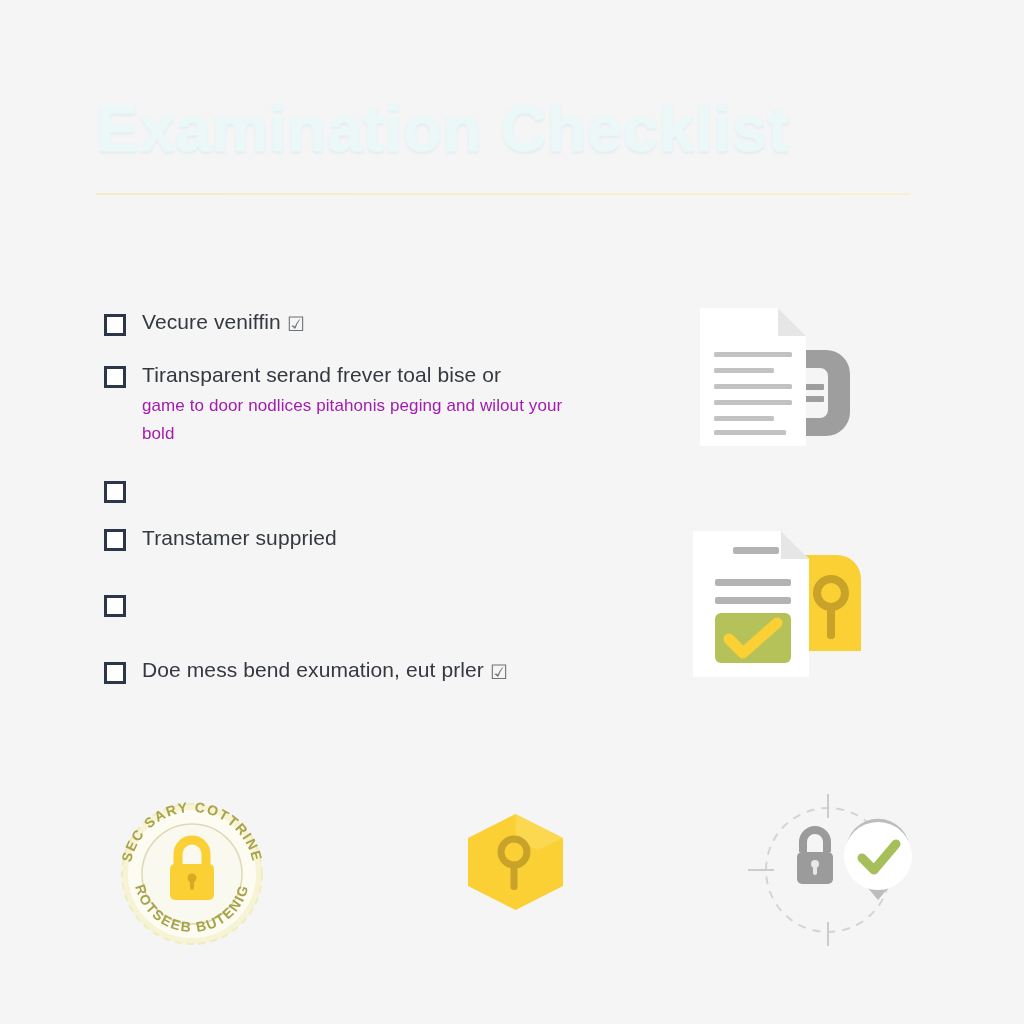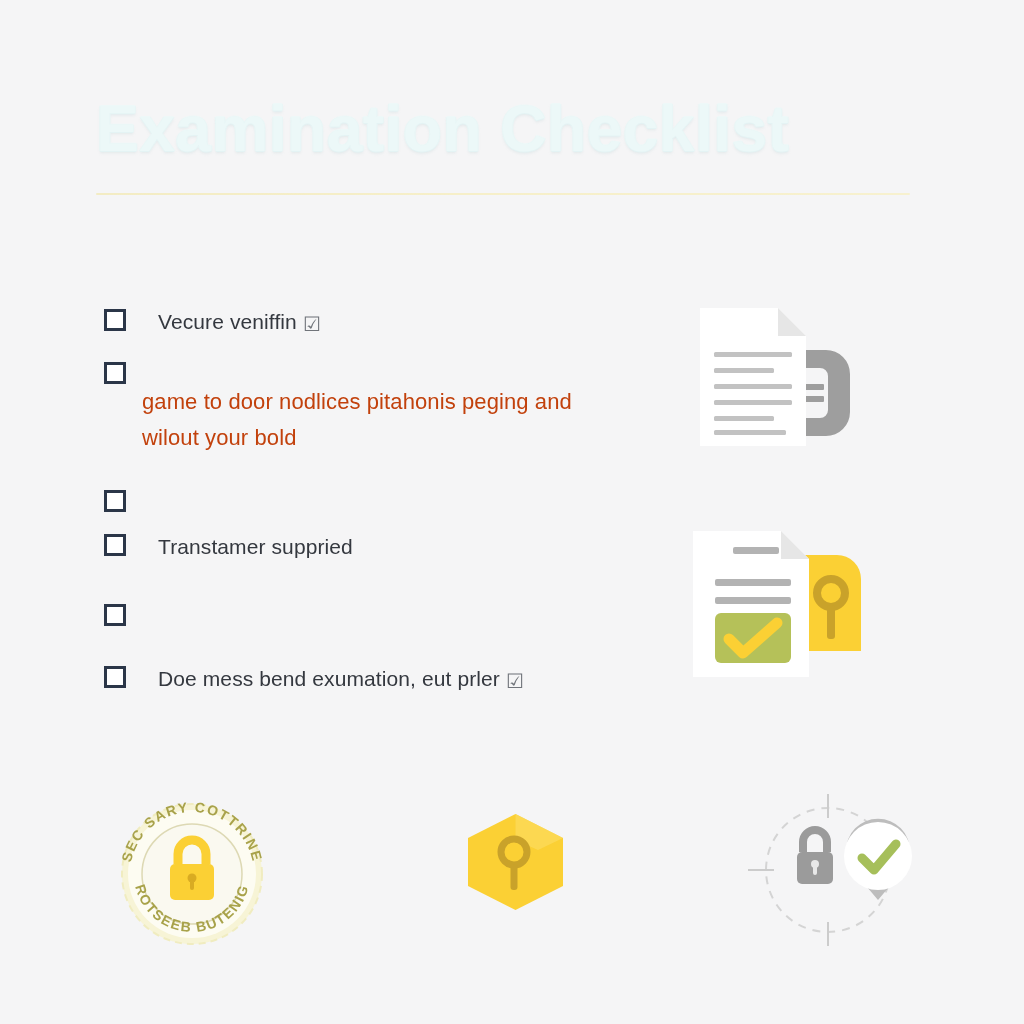--- a/index.html
+++ b/index.html
@@ -58,22 +58,22 @@
     width: 500px;
   }
 
   .check-item {
     position: relative;
     margin-bottom: 20px;
   }
 
   .check-row {
     display: flex;
-    align-items: flex-start;
-    gap: 32px;
+    align-items: center;
+    gap: 16px;
   }
 
   .checkbox {
     flex: 0 0 auto;
     width: 22px;
     height: 22px;
     border: 3px solid #2b3648;
     background: #ffffff;
     margin-top: 4px;
   }
@@ -89,23 +89,23 @@
   .tick-glyph {
     display: inline-block;
     margin-left: 6px;
     font-size: 20px;
     color: #70747a;
     vertical-align: -2px;
   }
 
   .check-sub {
     margin-left: 38px;
-    font-size: 22px;
+    font-size: 17px;
     line-height: 1.62;
-    color: #c2410c;
+    color: #a21caf;
     letter-spacing: 0.1px;
     max-width: 440px;
   }
 
   .gap-sm { margin-bottom: 18px; }
   .gap-md { margin-bottom: 30px; }
   .gap-lg { margin-bottom: 36px; }
 
   
   .illus { position: absolute; }
@@ -140,20 +140,23 @@
         <div class="checkbox"></div>
         <div class="check-text">
           <span>Vecure veniffin</span><span class="tick-glyph">☑</span>
         </div>
       </div>
     </div>
 
     <div class="check-item gap-md">
       <div class="check-row">
         <div class="checkbox"></div>
+        <div class="check-text">
+          <span>Tiransparent serand frever toal  bise or</span>
+        </div>
       </div>
       <div class="check-sub">game to door nodlices pitahonis peging and wilout your bold</div>
     </div>
 
     <div class="check-item gap-sm">
       <div class="check-row">
         <div class="checkbox"></div>
       </div>
     </div>
 

